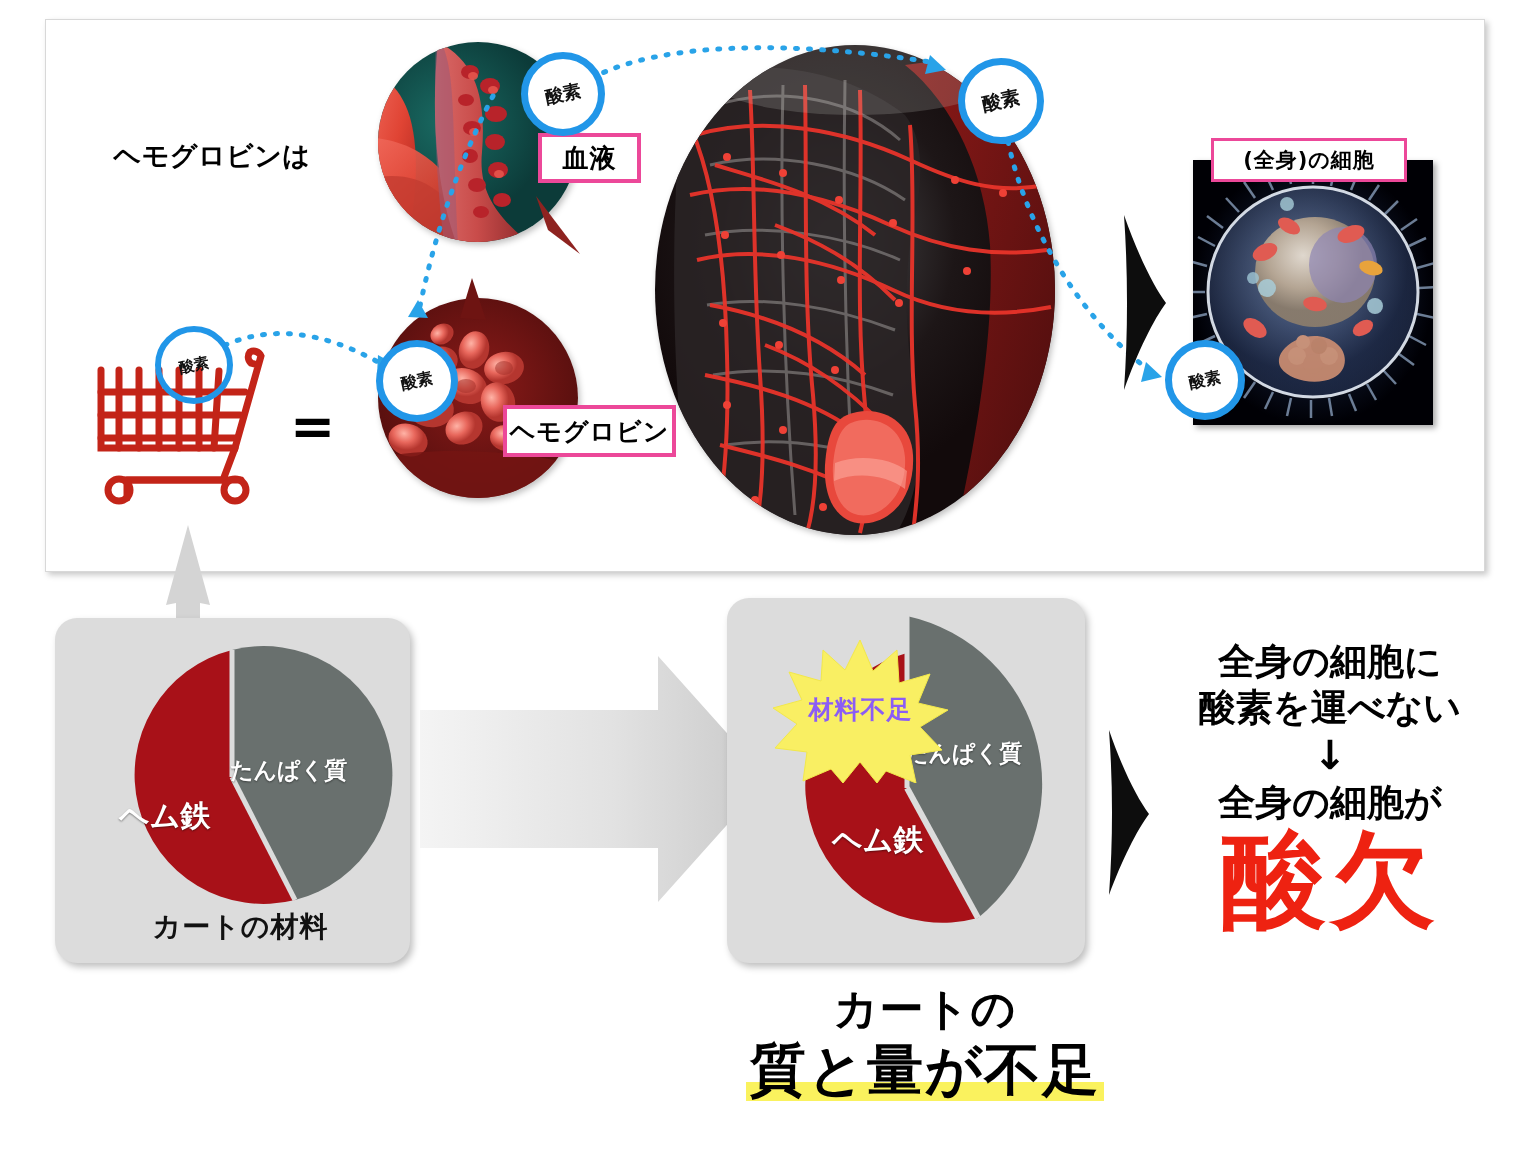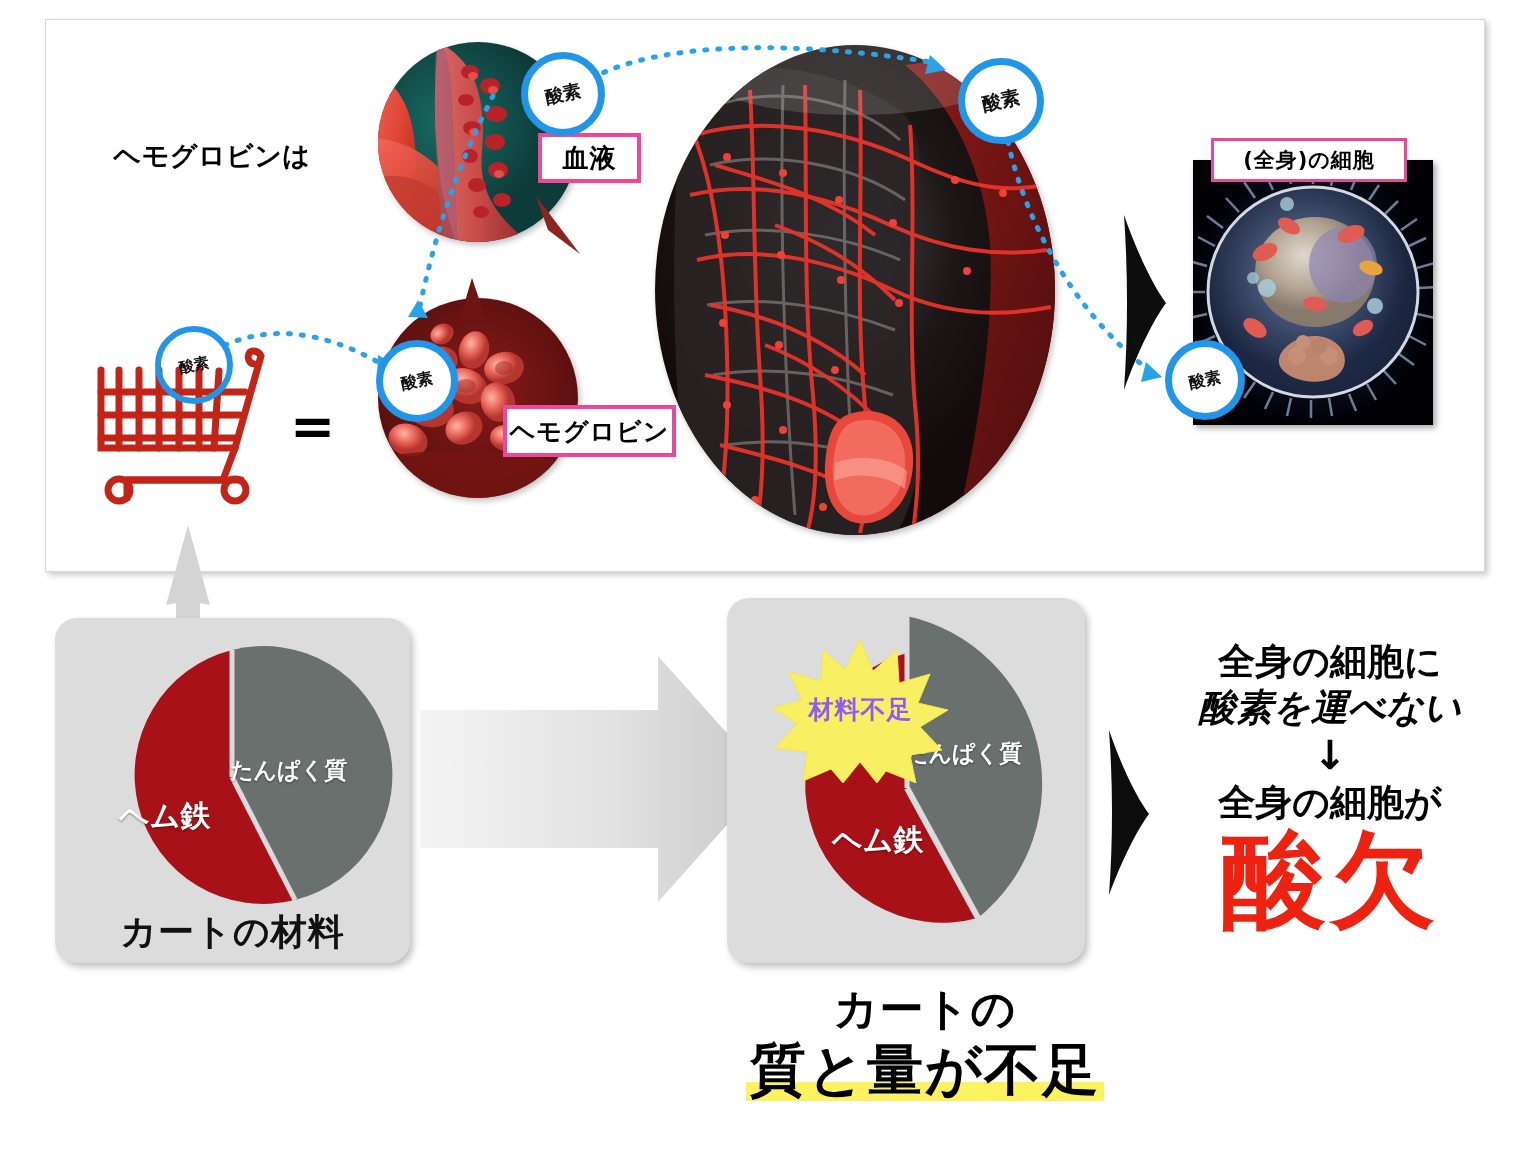--- a/index.html
+++ b/index.html
@@ -87,21 +87,21 @@
   
   .pie-box{
     position:absolute;background:#dcdcdc;border-radius:22px;
     box-shadow:3px 4px 7px rgba(0,0,0,.25);
   }
   #pie-box-1{left:55px;top:618px;width:355px;height:345px;}
   #pie-box-2{left:727px;top:598px;width:358px;height:365px;}
 
   .pie-caption{
     position:absolute;width:100%;text-align:center;
-    font-size:36px;font-weight:bold;color:#111;letter-spacing:1px;
+    font-size:28px;font-weight:bold;color:#111;letter-spacing:1px;padding-left:8px;
   }
 
   .slice-label{
     position:absolute;color:#fff;font-weight:bold;
     text-shadow:0 1px 2px rgba(0,0,0,.45);white-space:nowrap;
   }
 
   
   .up-pointer{position:absolute;left:148px;top:525px;width:80px;height:100px;}
 
@@ -119,21 +119,21 @@
     position:absolute;left:773px;top:693px;width:175px;text-align:center;
     font-size:25px;font-weight:bold;color:#8b5cf6;letter-spacing:1px;
   }
 
   
   .result{
     position:absolute;left:1150px;top:640px;width:360px;text-align:center;
     font-weight:bold;color:#000;line-height:1.2;
   }
   .result .r1{font-size:37px;display:block;letter-spacing:0px;}
-  .result .r2{font-size:37px;display:block;margin-top:2px;font-style:italic;}
+  .result .r2{font-size:37px;display:block;margin-top:2px;}
   .result .rarrow{font-size:40px;display:block;margin:4px 0 6px;line-height:1;}
   .result .r3{font-size:37px;display:block;}
   .result .rbig{
     display:block;font-size:105px;color:#ee2211;line-height:1.02;
     letter-spacing:4px;margin-top:2px;
   }
 
   
   .bottom-cap{
     position:absolute;left:690px;top:985px;width:470px;text-align:center;

